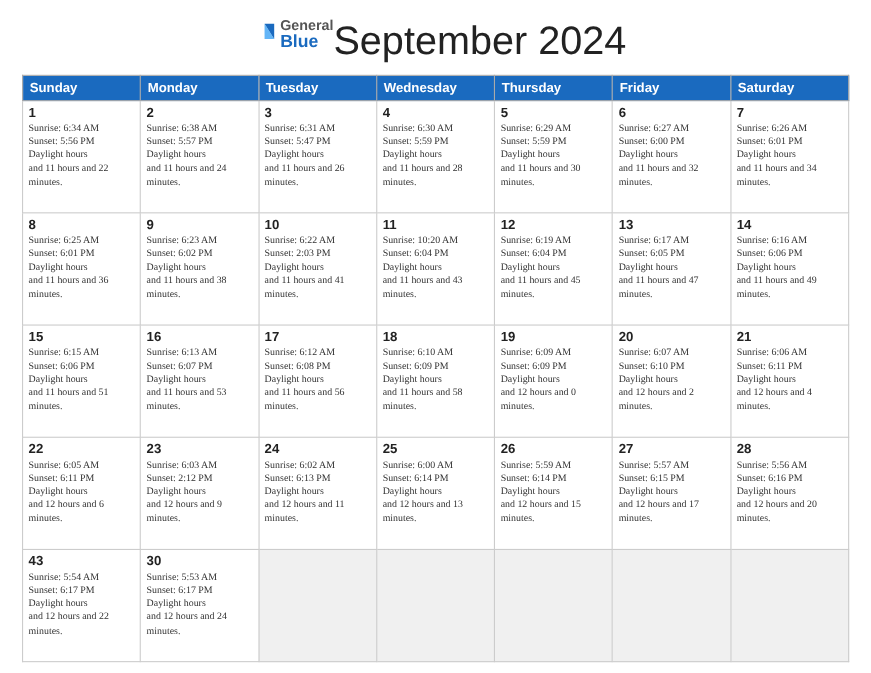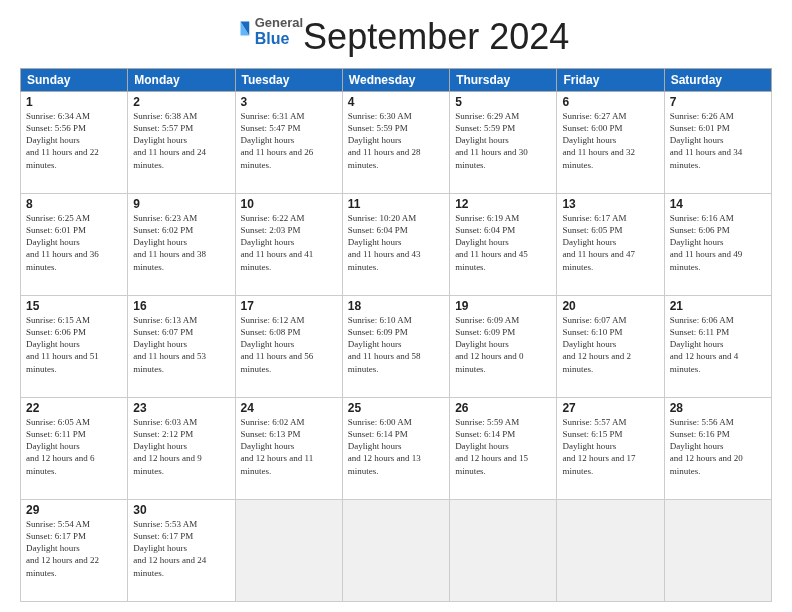--- a/index.html
+++ b/index.html
@@ -376,21 +376,21 @@
         <div class="day-info">
           <span>Sunrise: 5:56 AM</span><br>
           <span>Sunset: 6:16 PM</span><br>
           <span>Daylight hours</span><br>
           <span>and 12 hours and 20 minutes.</span>
         </div>
       </td>
         </tr>
         <tr>
           <td>
-        <span class="day-num">29</span>
+        <span class="day-num">43</span>
         <div class="day-info">
           <span>Sunrise: 5:54 AM</span><br>
           <span>Sunset: 6:17 PM</span><br>
           <span>Daylight hours</span><br>
           <span>and 12 hours and 22 minutes.</span>
         </div>
       </td>
           <td>
         <span class="day-num">30</span>
         <div class="day-info">

